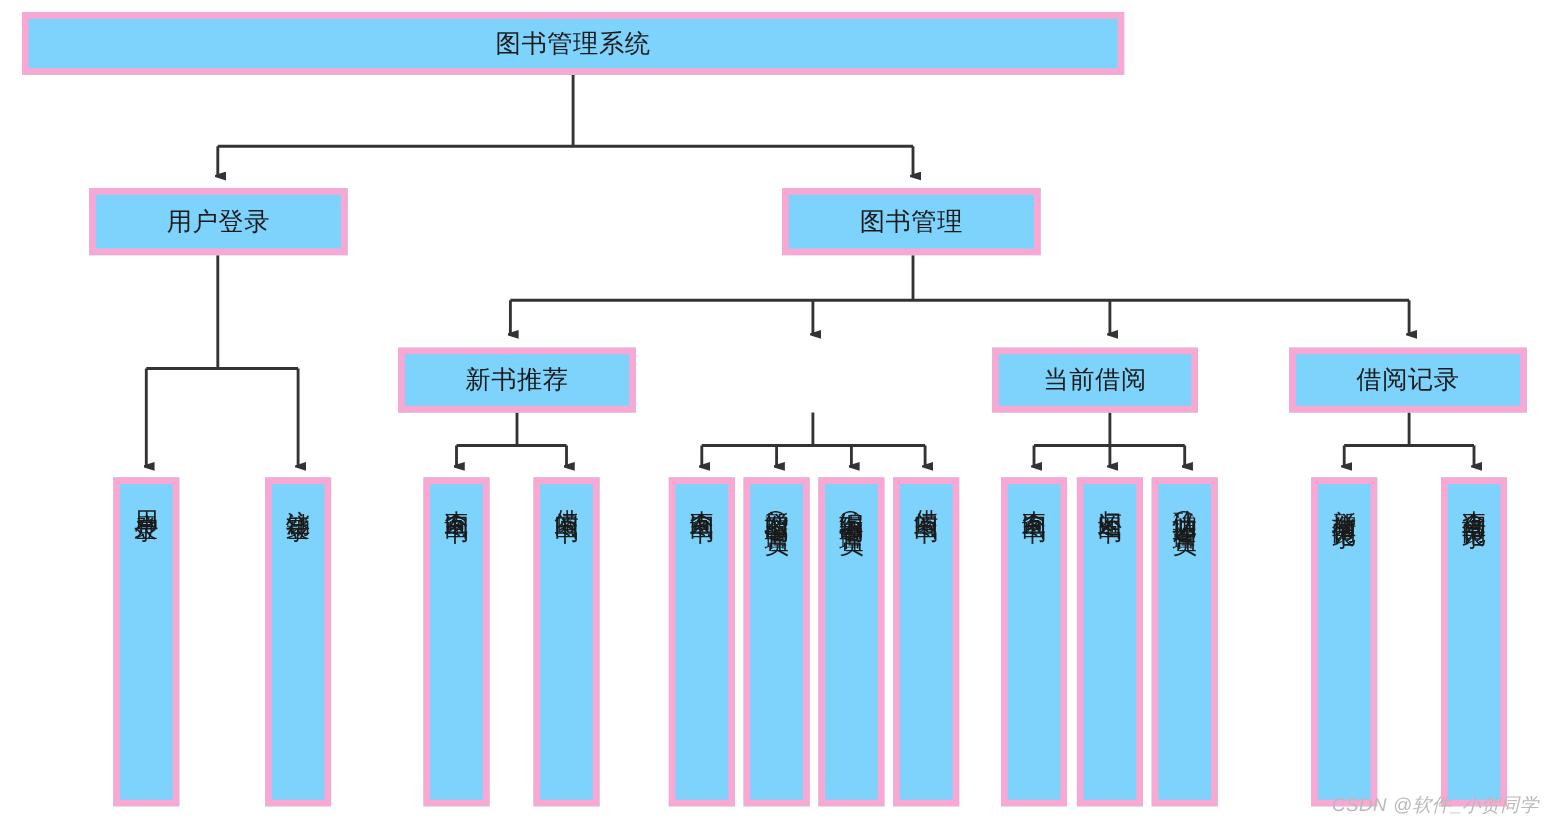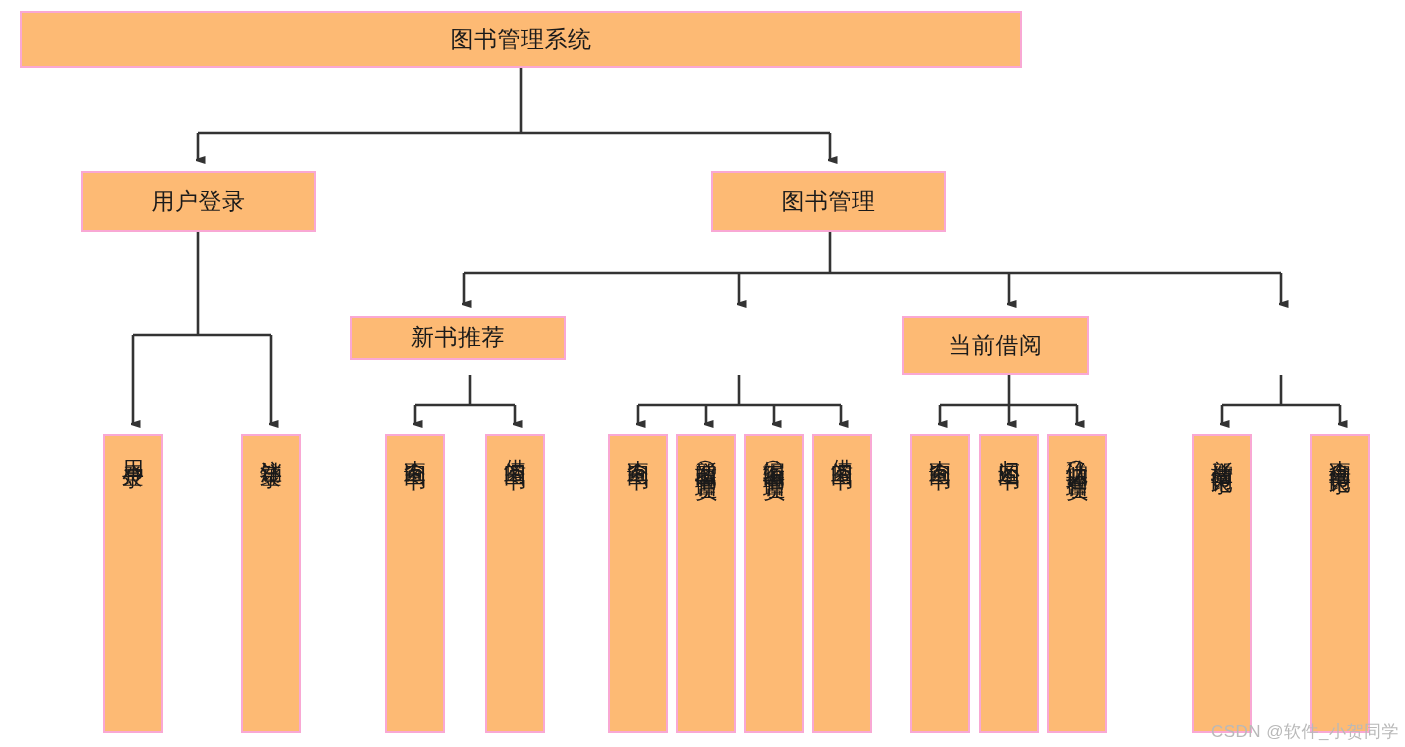--- a/index.html
+++ b/index.html
@@ -22,22 +22,22 @@
     position: absolute;
     left: 0;
     top: 0;
     width: 1405px;
     height: 747px;
   }
   
   .node {
     position: absolute;
     box-sizing: border-box;
-    background: #fdba74;
-    border: 2px solid #f9a8d4;
+    background: #7dd3fc;
+    border: 6px solid #f9a8d4;
     display: flex;
     align-items: center;
     justify-content: center;
   }
   .node-label {
     color: #1a1a1a;
     line-height: 1.18;
     white-space: nowrap;
   }
   .node.horizontal .node-label {
@@ -64,20 +64,21 @@
   
   #watermark {
     position: absolute;
     right: 6px;
     bottom: 4px;
     font-size: 17px;
     color: #b9b9b9;
     letter-spacing: 0.5px;
     white-space: nowrap;
     pointer-events: none;
+    font-style: italic;
   }
 </style>
 </head>
 <body>
 
 <div id="diagram-root">
 
   <svg id="diagram-svg" viewBox="0 0 1405 747">
     <defs>
       <marker id="arrow" markerWidth="10" markerHeight="10" refX="4" refY="7.5" orient="auto" markerUnits="userSpaceOnUse">
@@ -132,26 +133,29 @@
     <span class="node-label">图书管理系统</span>
   </div>
 
   <div class="node horizontal" style="left:81px; top:171px; width:235px; height:61px;">
     <span class="node-label">用户登录</span>
   </div>
   <div class="node horizontal" style="left:711px; top:171px; width:235px; height:61px;align-items:center;">
     <span class="node-label">图书管理</span>
   </div>
 
-  <div class="node horizontal" style="left:350px; top:316px; width:216px; height:44px;">
+  <div class="node horizontal" style="left:362px; top:316px; width:216px; height:59px;">
     <span class="node-label">新书推荐</span>
   </div>
   <div class="node horizontal" style="left:902px; top:316px; width:187px; height:59px;">
     <span class="node-label">当前借阅</span>
   </div>
+  <div class="node horizontal" style="left:1172px; top:316px; width:216px; height:59px;">
+    <span class="node-label">借阅记录</span>
+  </div>
 
   <div class="node vertical" style="left:103px; top:434px; width:60px; height:299px;">
     <span class="node-label">用户登录</span>
   </div>
   <div class="node vertical" style="left:241px; top:434px; width:60px; height:299px;">
     <span class="node-label">注销登录</span>
   </div>
 
   <div class="node vertical" style="left:385px; top:434px; width:60px; height:299px;">
     <span class="node-label">查询图书</span>

